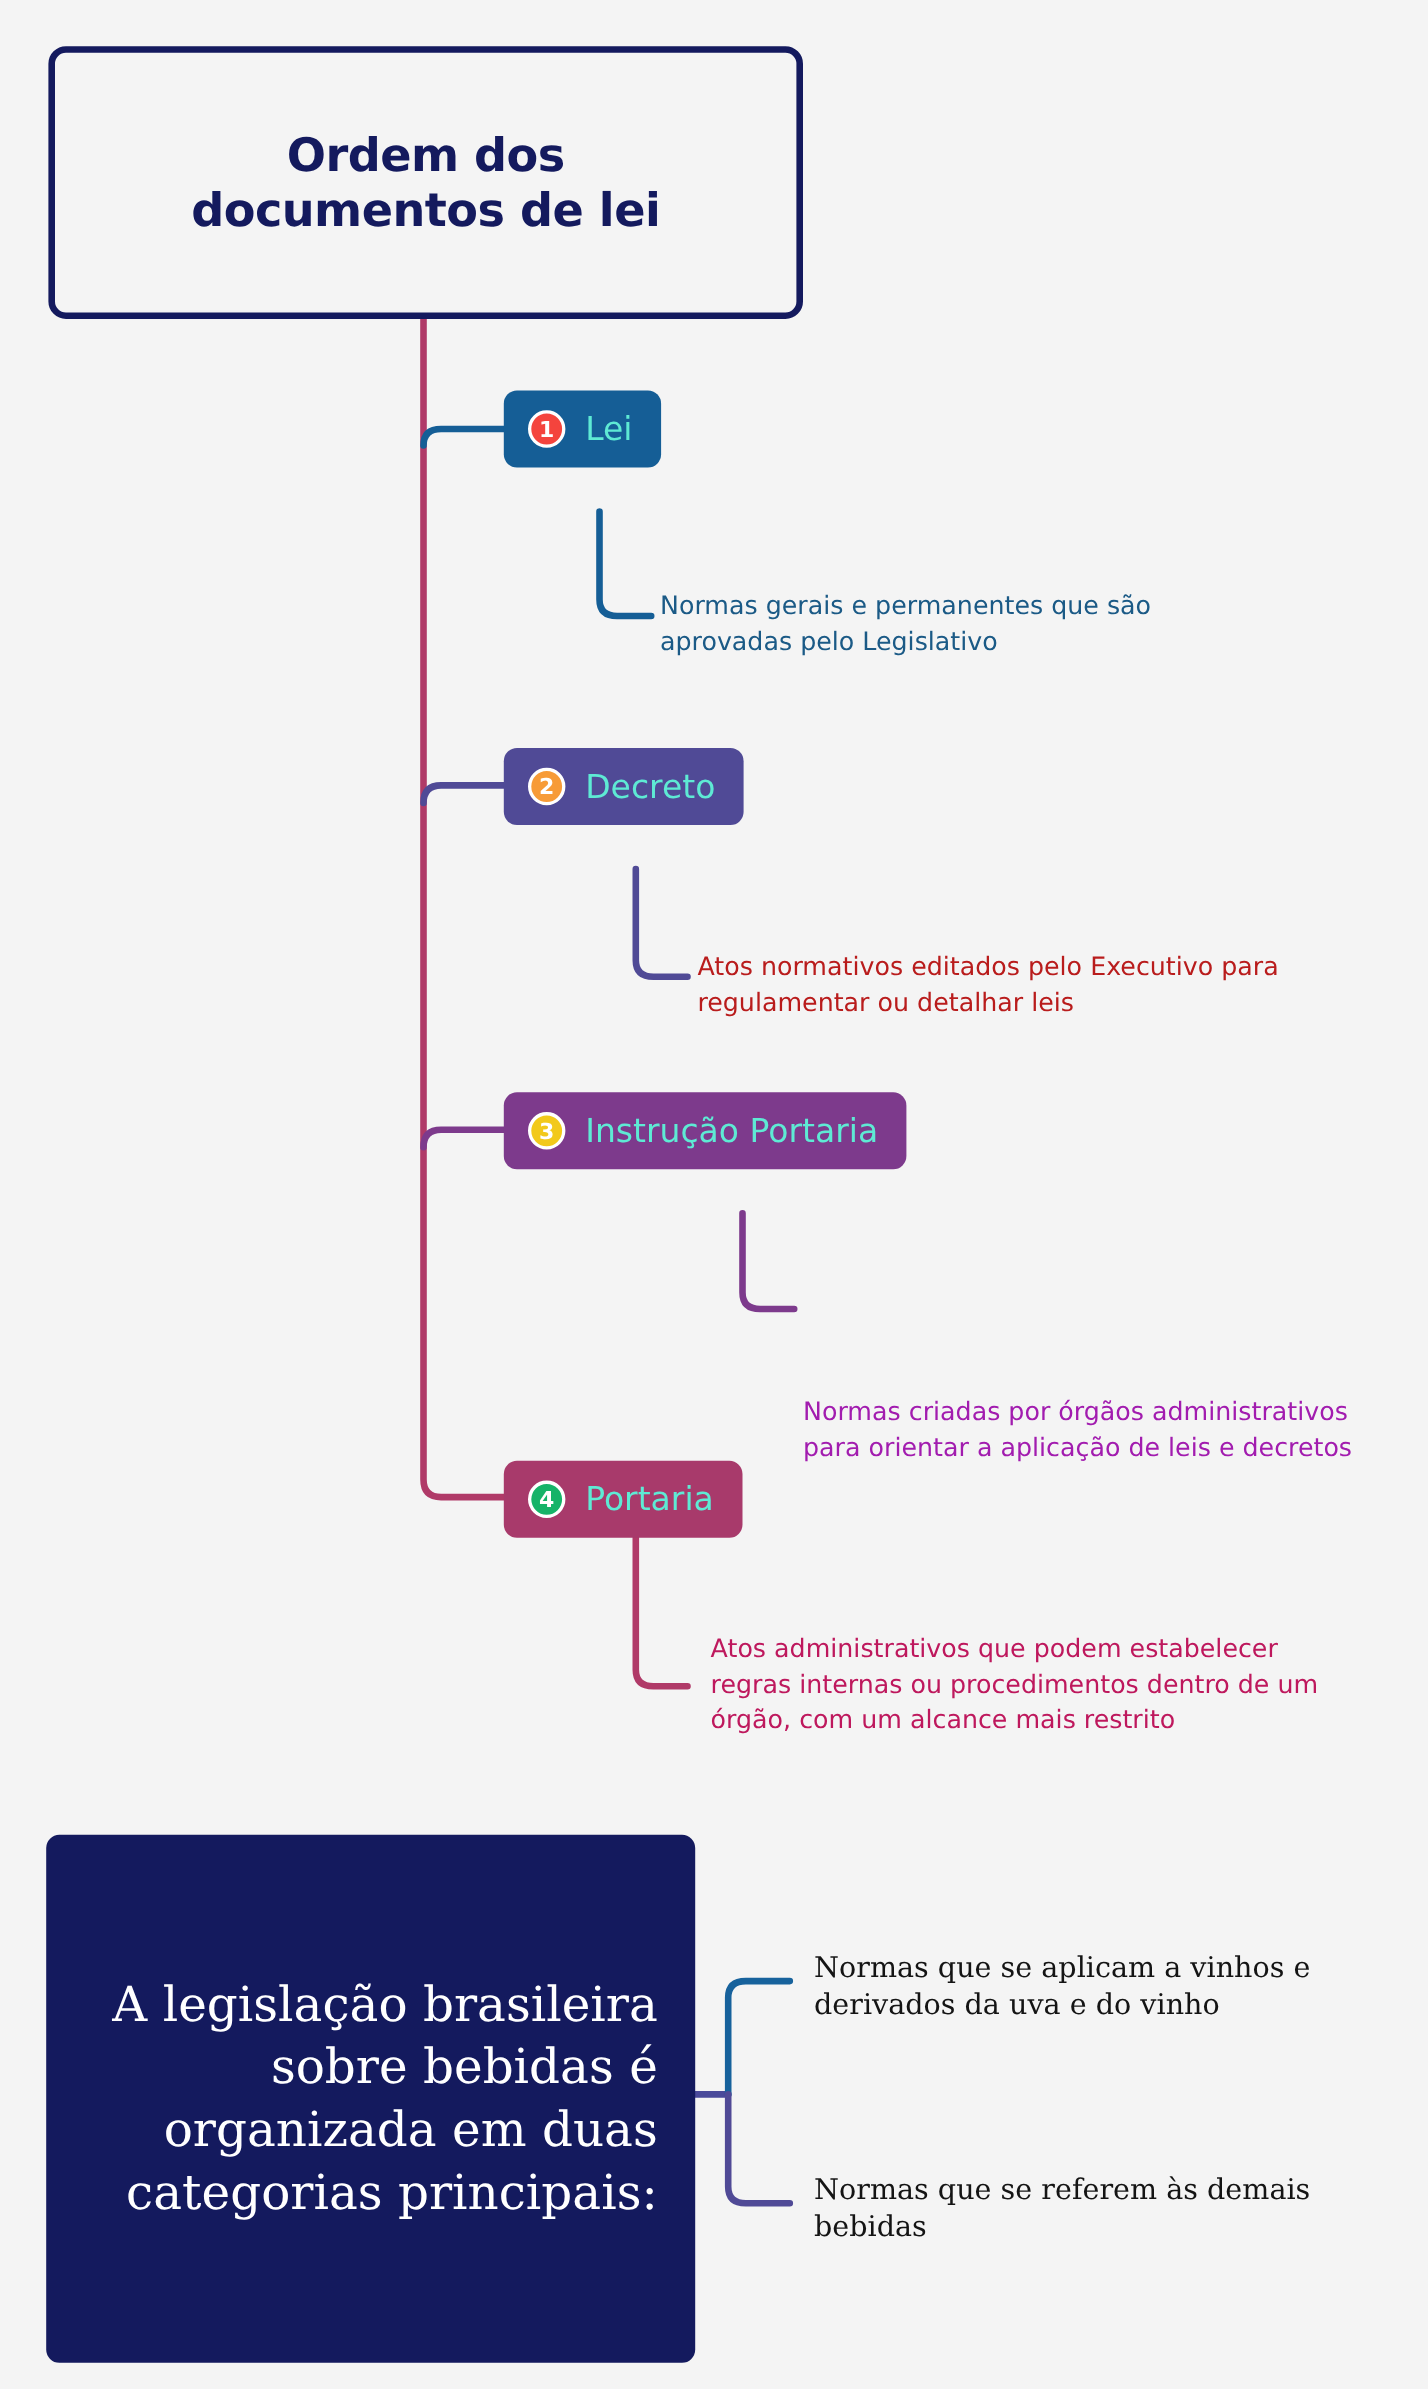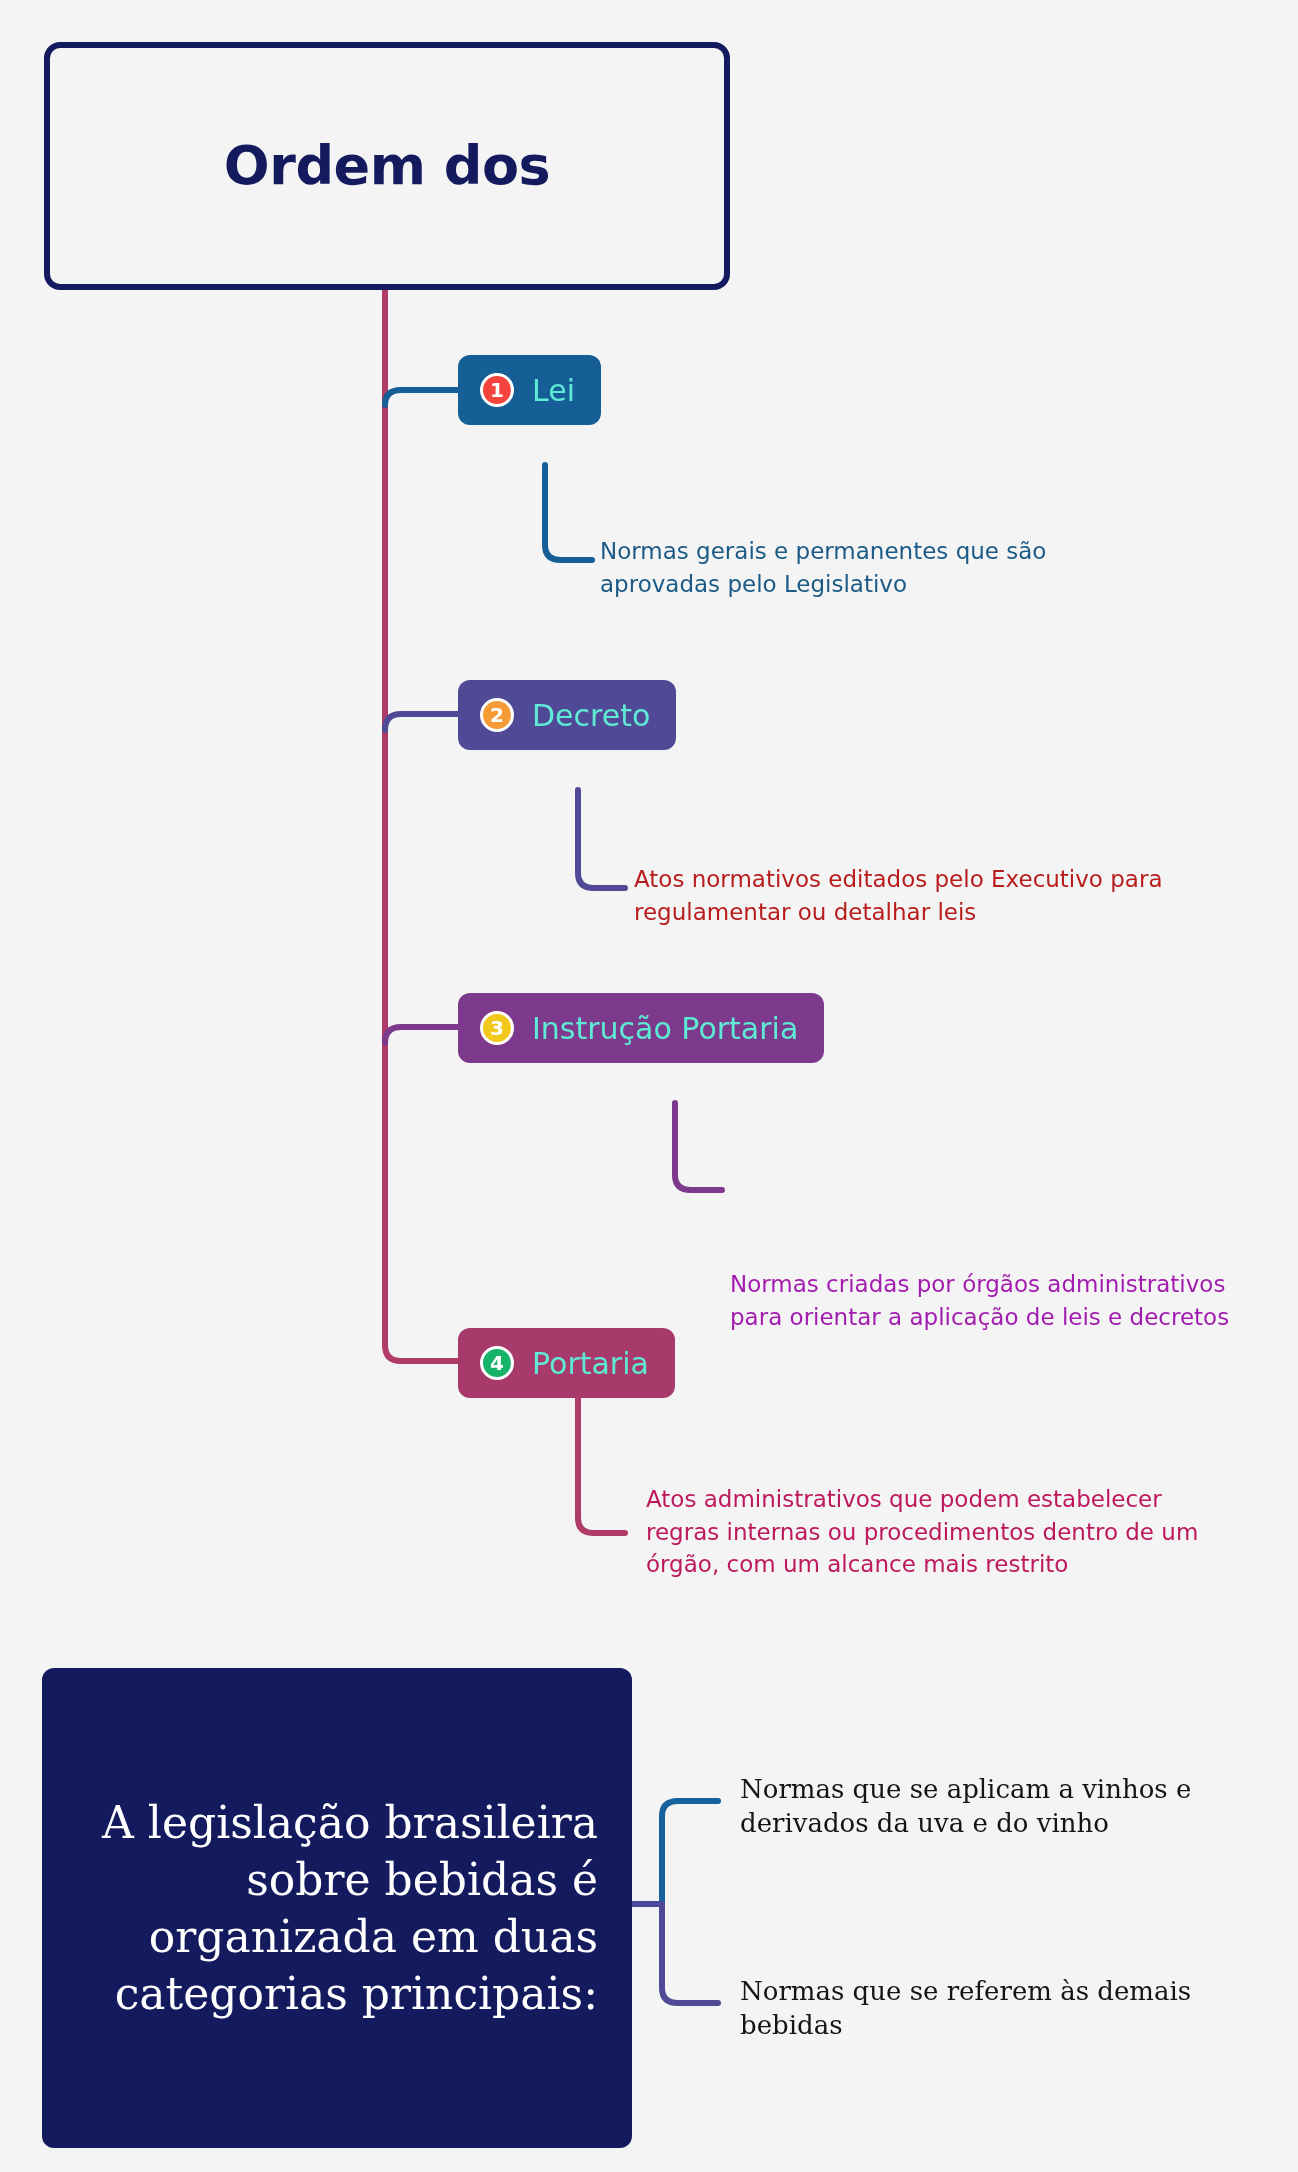--- a/index.html
+++ b/index.html
@@ -35,21 +35,21 @@
     border: 6px solid #141a5e;
     border-radius: 16px;
     background: #f4f4f4;
     display: flex;
     align-items: center;
     justify-content: center;
     z-index: 3;
   }
   .title-text {
     color: #141a5e;
-    font-size: 54px;
+    font-size: 42px;
     font-weight: 700;
     line-height: 1.18;
     text-align: center;
     letter-spacing: -0.5px;
     padding: 0 26px;
   }
 
   
   .node {
     position: absolute;
@@ -148,20 +148,21 @@
     <path d="M 578 1398 L 578 1518 Q 578 1533 594 1533 L 625 1533" fill="none" stroke="#b03a68" stroke-width="6" stroke-linecap="round"></path>
 
     <path d="M 632 1904 L 662 1904" fill="none" stroke="#4a4a9a" stroke-width="6" stroke-linecap="round"></path>
     <path d="M 662 1904 L 662 1816 Q 662 1801 678 1801 L 718 1801" fill="none" stroke="#17629c" stroke-width="6" stroke-linecap="round"></path>
     <path d="M 662 1904 L 662 1988 Q 662 2003 678 2003 L 718 2003" fill="none" stroke="#504a96" stroke-width="6" stroke-linecap="round"></path>
   </svg>
 
   <div class="title-card">
     <div class="title-text">
       <span>Ordem dos</span><br>
+      <span>documentos de lei</span>
     </div>
   </div>
 
   <div class="node" style="left:458px; top:355px; background:#155e96;">
     <span class="badge" style="background:#f4443d;">
       <span>1</span>
     </span>
     <span class="node-label">Lei</span>
   </div>
   <div class="leaf" style="left:600px; top:535px; width:470px; color:#1b5a86;">Normas gerais e permanentes que são aprovadas pelo Legislativo</div>

